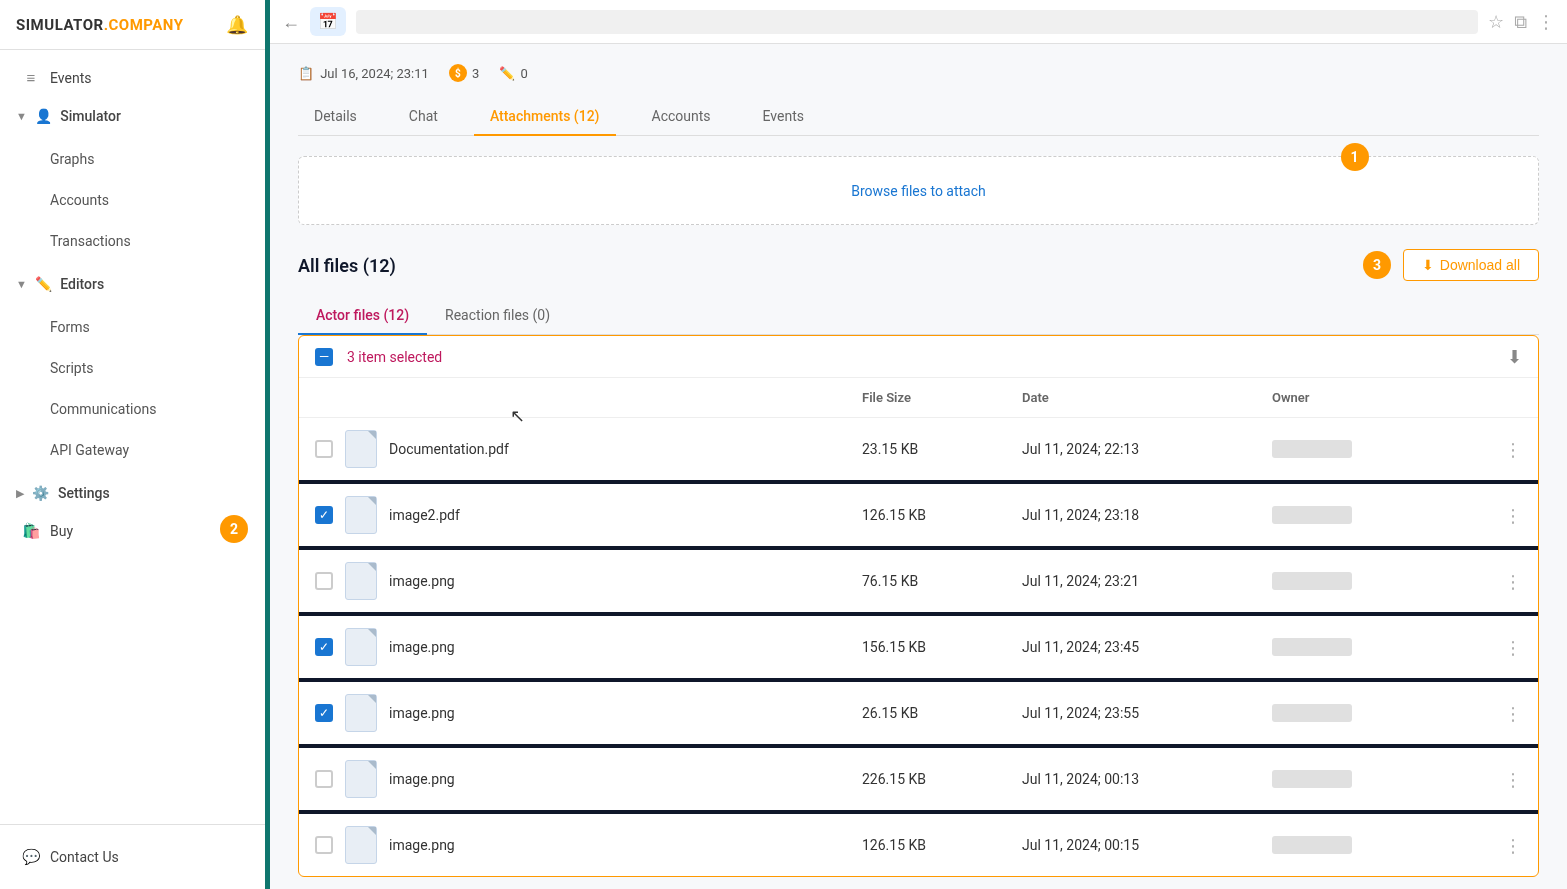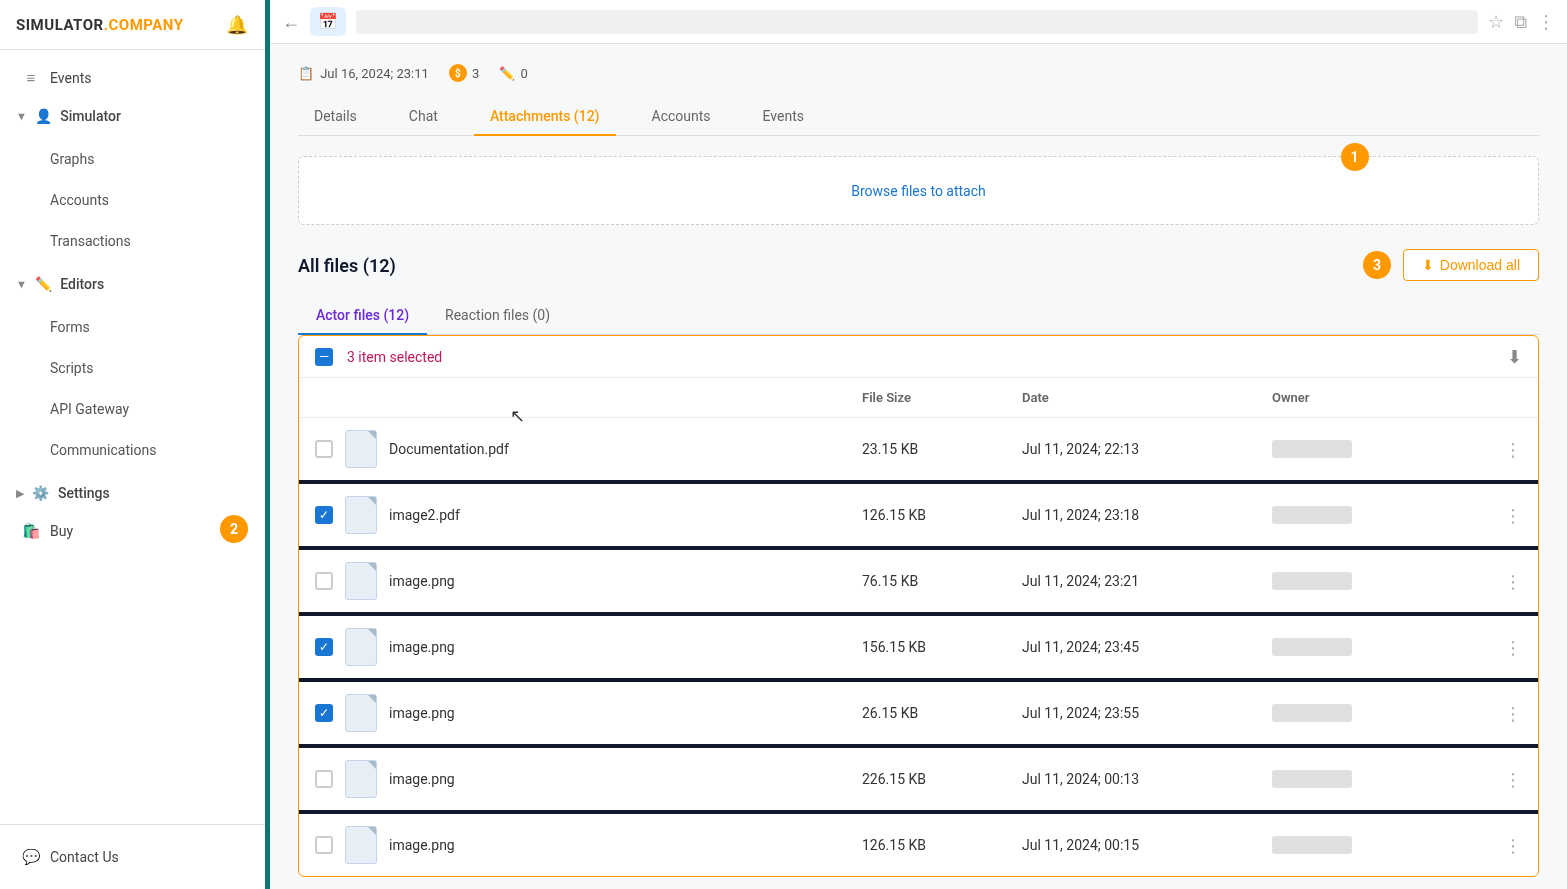--- a/index.html
+++ b/index.html
@@ -176,21 +176,21 @@
     }
     .file-subtab {
       padding: 10px 18px;
       cursor: pointer;
       color: #666;
       font-size: 14px;
       border-bottom: 2px solid transparent;
       margin-bottom: -1px;
     }
     .file-subtab.active {
-      color: #6d28d9;
+      color: #be185d;
       border-bottom: 2px solid #1976d2;
       font-weight: 500;
     }
 
     
     .file-table-wrap {
       border: 1.5px solid #f90;
       border-radius: 6px;
       overflow: hidden;
       background: #fff;
@@ -357,24 +357,24 @@
       <span style="color:#888;">✏️</span>
       <span>Editors</span>
     </div>
     <div class="nav-sub-item">
       <span>Forms</span>
     </div>
     <div class="nav-sub-item">
       <span>Scripts</span>
     </div>
     <div class="nav-sub-item">
+      <span>Communications</span>
+    </div>
+    <div class="nav-sub-item">
       <span>API Gateway</span>
-    </div>
-    <div class="nav-sub-item">
-      <span>Communications</span>
     </div>
 
     <div class="nav-group-label">
       <span class="arrow">▶</span>
       <span style="color:#888;">⚙️</span>
       <span>Settings</span>
     </div>
 
     <div class="nav-item">
       <span class="nav-icon">🛍️</span>

